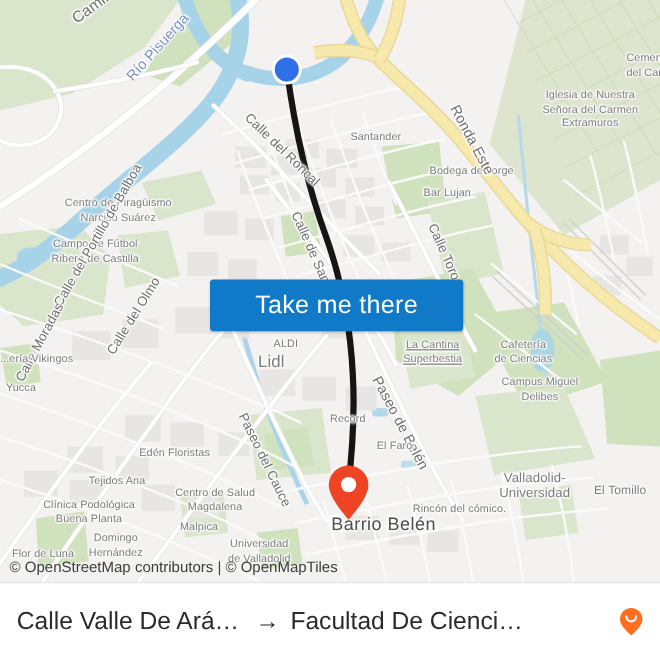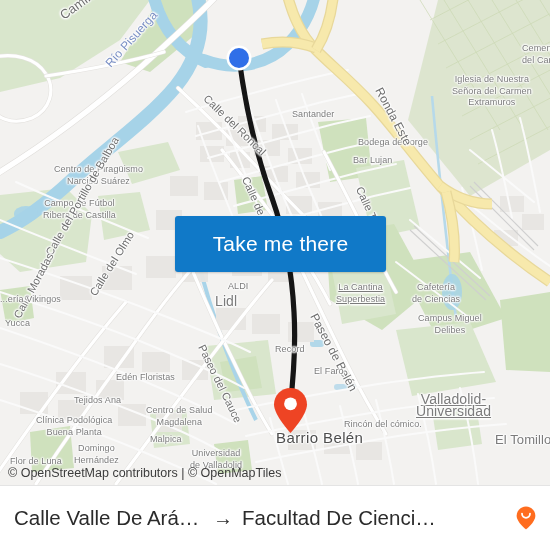--- a/index.html
+++ b/index.html
@@ -51,22 +51,22 @@
     left: 8px; top: 466px;
     font-size: 12.5px;
     color: #3c3c3c;
     white-space: nowrap;
     z-index: 30;
   }
 
   
   #cta {
     position: absolute;
-    left: 175px; top: 216px;
-    width: 211px; height: 56px;
+    left: 175px; top: 233px;
+    width: 211px; height: 43px;
     background: #1079c8;
     border-radius: 3px;
     color: #fff;
     font-size: 21px;
     display: flex;
     align-items: center;
     justify-content: center;
     letter-spacing: .2px;
     z-index: 25;
     cursor: pointer;
@@ -360,23 +360,23 @@
         <div class="lbl poi" style="left: 522px; top: 43px; font-size: 9px;">Cementerio<br>del Carmen</div>
         <div class="lbl poi" style="left: 228px; top: 281px; font-size: 9px;">ALDI</div>
         <div class="lbl poi" style="left: 215px; top: 296px; font-size: 14px;">Lidl</div>
         <div class="lbl poi" style="left: 275px; top: 344px; font-size: 9px;">Record</div>
         <div class="lbl road" style="left: 206px; top: 343px; font-size: 11px; transform: rotate(64deg); transform-origin: left top;">Paseo del Cauce</div>
         <div class="lbl poi" style="left: 336px; top: 282px; font-size: 9px; text-decoration: underline;">La Cantina<br>Superbestia</div>
         <div class="lbl poi" style="left: 412px; top: 282px; font-size: 9px;">Cafetería<br>de Ciencias</div>
         <div class="lbl poi" style="left: 418px; top: 313px; font-size: 9px;">Campus Miguel<br>Delibes</div>
         <div class="lbl road" style="left: 318px; top: 312px; font-size: 12px; transform: rotate(62deg); transform-origin: left top;">Paseo de Belén</div>
         <div class="lbl poi" style="left: 314px; top: 366px; font-size: 9px;">El Faro</div>
-        <div class="lbl poi" style="left: 416px; top: 394px; font-size: 14px; text-decoration: underline;">Valladolid-<br>Universidad</div>
+        <div class="lbl poi" style="left: 416px; top: 394px; font-size: 11px;">Valladolid-<br>Universidad</div>
         <div class="lbl poi" style="left: 344px; top: 419px; font-size: 9px;">Rincón del cómico.</div>
-        <div class="lbl poi" style="left: 495px; top: 404px; font-size: 13px; margin-top: 30px;">El Tomillo</div>
+        <div class="lbl poi" style="left: 495px; top: 404px; font-size: 10px;">El Tomillo</div>
         <div class="lbl neighborhood" style="left: 276px; top: 432px; font-size: 15px;">Barrio Belén</div>
       </div>
 
     <div id="origin-marker" style="position:absolute;left:225px;top:44px;width:28px;height:28px;z-index:20;">
       <svg width="28" height="28" viewBox="0 0 28 28">
         <circle cx="14" cy="14" r="12.5" fill="#ffffff"></circle>
         <circle cx="14" cy="14" r="10" fill="#2f6fe8"></circle>
       </svg>
     </div>
 

